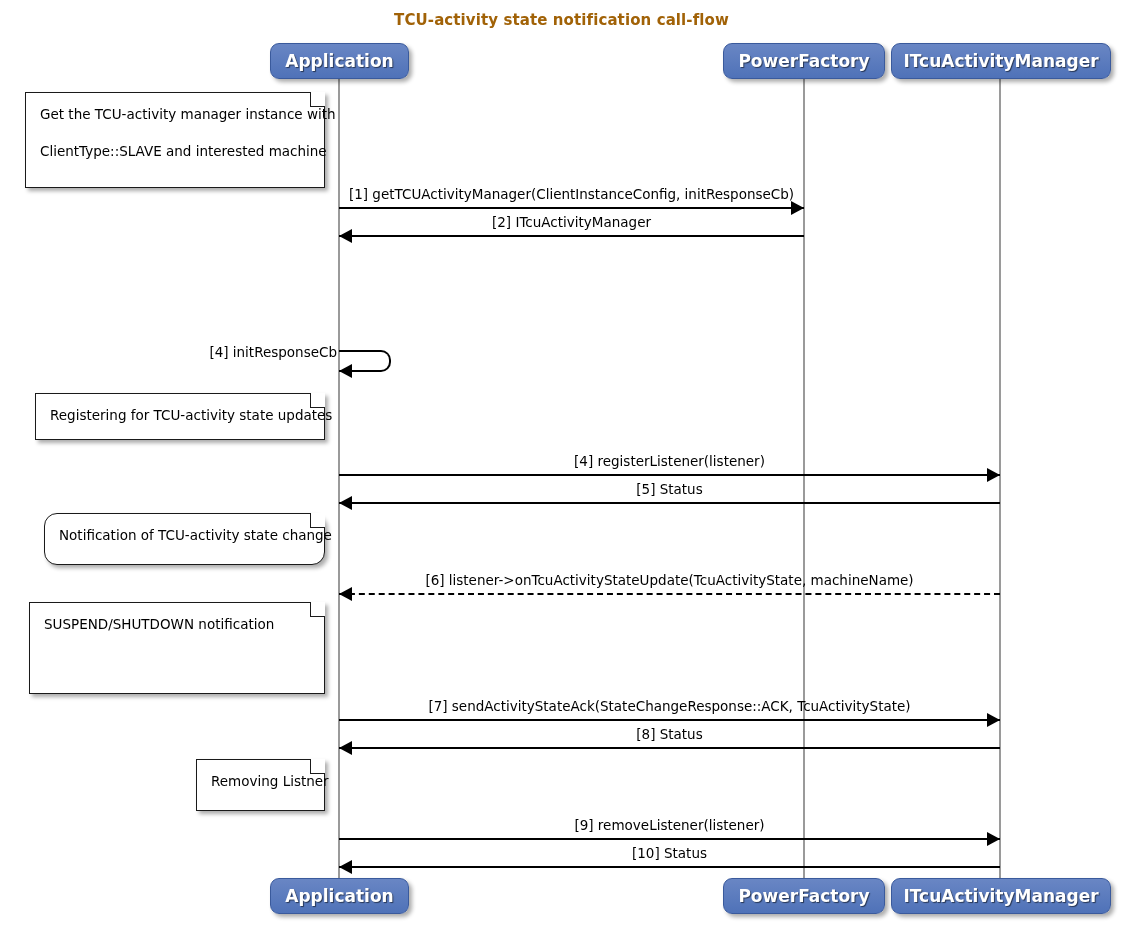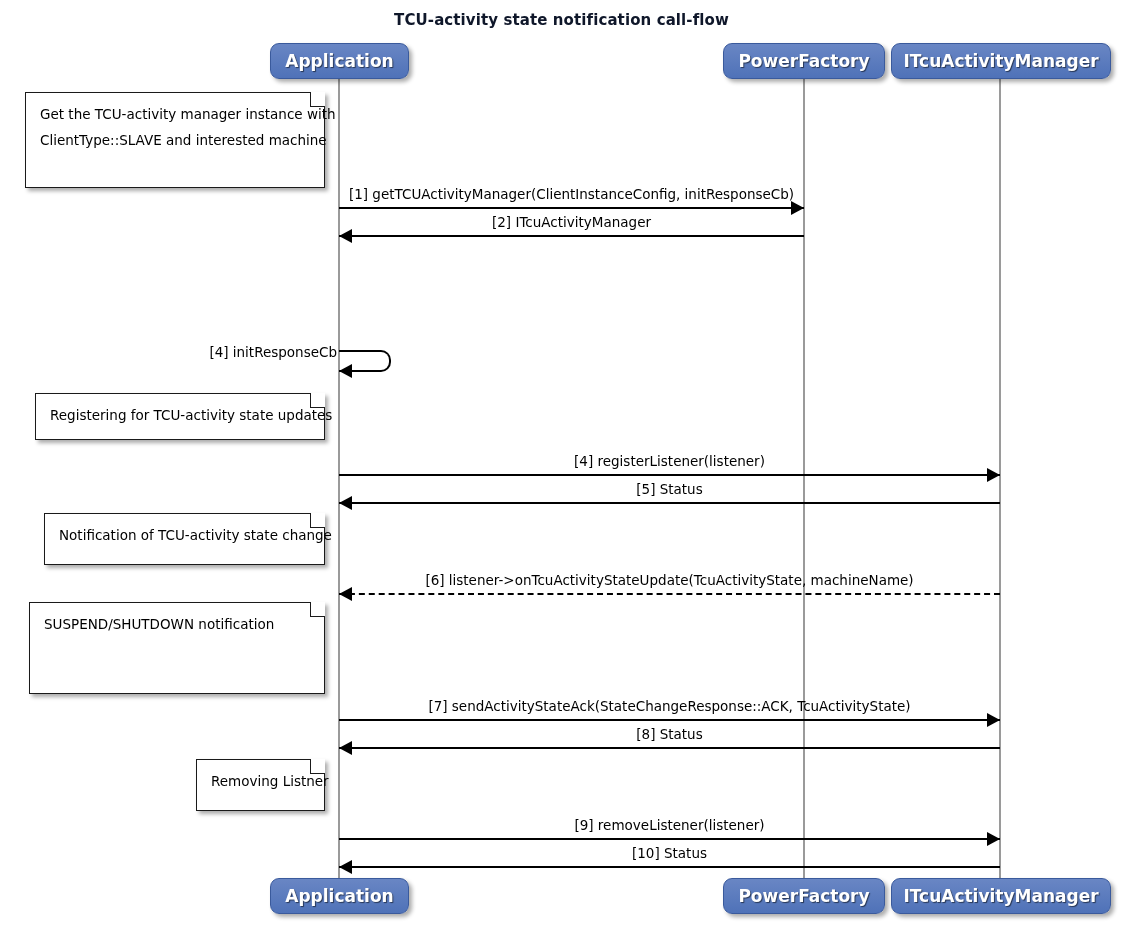--- a/index.html
+++ b/index.html
@@ -16,21 +16,21 @@
     overflow: hidden;
   }
   #title {
     position: absolute;
     left: 0;
     top: 11px;
     width: 1123px;
     text-align: center;
     font-size: 15px;
     font-weight: bold;
-    color: #0f172a;
+    color: #a16207;
     letter-spacing: 0.1px;
   }
   
   .participant {
     position: absolute;
     box-sizing: border-box;
     background: linear-gradient(to bottom, #6986c4 0%, #4f72b8 100%);
     border: 1px solid #3a5a9c;
     border-radius: 9px;
     color: #ffffff;
@@ -76,21 +76,21 @@
   .note .fold-cut {
     position: absolute;
     top: -1px;
     right: -1px;
     width: 0;
     height: 0;
     border-left: 15px solid transparent;
     border-top: 15px solid #ffffff;
   }
   .note-line { white-space: nowrap; }
-  .note-line + .note-line { margin-top: 10px; }
+  .note-line + .note-line { margin-top: 21px; }
   
   .msg {
     position: absolute;
     z-index: 4;
   }
   .msg .shaft {
     position: absolute;
     left: 0;
     top: 0;
     height: 0;
@@ -193,21 +193,21 @@
     <div class="note-line">ClientType::SLAVE and interested machine</div>
   </div>
 
 
   <div class="note" style="left:35px; top:393px; width:290px; height:47px;">
     <div class="fold-cut"></div>
     <div class="fold"></div>
     <div class="note-line">Registering for TCU-activity state updates</div>
   </div>
 
-  <div class="note" style="left:44px; top:513px; width:281px; height:52px;">
+  <div class="note" style="left:44px; top:513px; width:281px; height:52px;border-radius:13px;">
     <div class="fold-cut"></div>
     <div class="fold"></div>
     <div class="note-line">Notification of TCU-activity state change</div>
   </div>
 
   <div class="note" style="left:29px; top:602px; width:296px; height:92px;">
     <div class="fold-cut"></div>
     <div class="fold"></div>
     <div class="note-line">SUSPEND/SHUTDOWN notification</div>
   </div>

